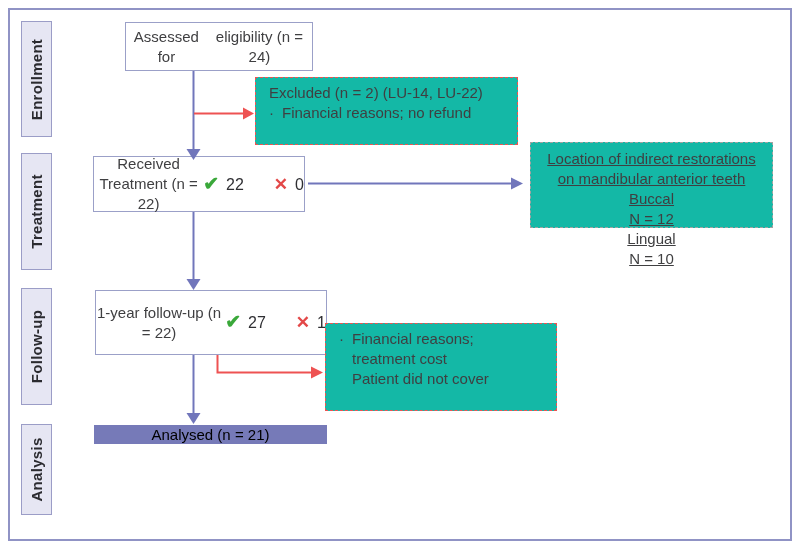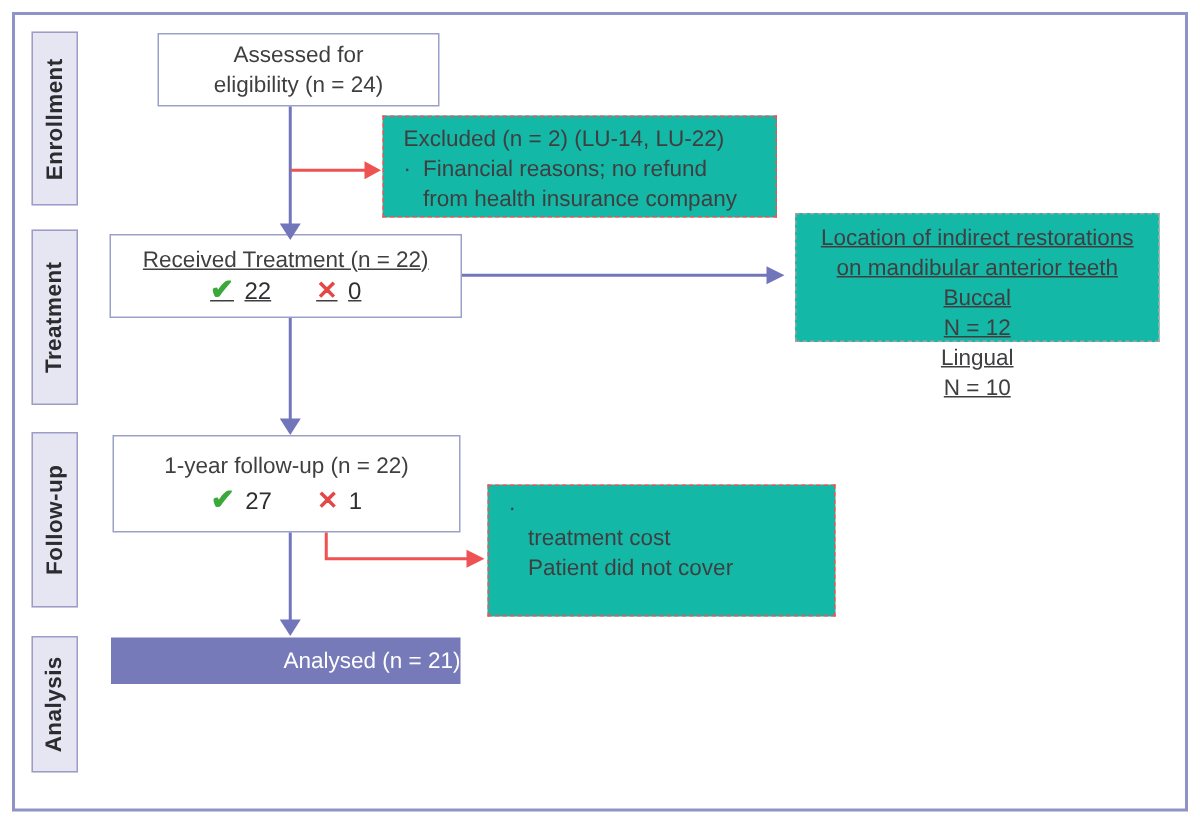--- a/index.html
+++ b/index.html
@@ -25,29 +25,29 @@
   }
   #label-enrollment { top:21px;  height:116px; }
   #label-treatment  { top:153px; height:117px; }
   #label-followup   { top:288px; height:117px; }
   #label-analysis   { top:424px; height:91px;  }
 
   
   .flow-box {
     position:absolute; background:#ffffff;
     border:1px solid var(--box-border,#9ba0c8); box-sizing:border-box;
-    display:flex; flex-direction:column; align-items:center; justify-content:center;
-    text-align:center; line-height:20px;
+    display:flex; flex-direction:row; align-items:center; justify-content:center;
+    text-align:center; line-height:20px;margin-left:20px;
   }
   #box-assessed { left:105px; top:22px;  width:188px; height:49px; }
-  #box-received { left:73px;  top:156px; width:235px; height:56px;text-decoration:underline; }
+  #box-received { left:73px;  top:156px; width:212px; height:56px; }
   #box-followup { left:75px;  top:290px; width:232px; height:65px; gap:3px;align-items:center; }
   #box-analysed {
-    left:74px; top:425px; width:233px; height:31px;
-    background:var(--analysed-fill,#767ab8); border:none; color:#ffffff;align-items:flex-end;
+    left:74px; top:425px; width:233px; height:19px;
+    background:var(--analysed-fill,#767ab8); border:none; color:#000000;
   }
   .check-row { display:flex; align-items:baseline; font-size:16px; color:#2f2f33; }
   .check-icon { color:var(--check-green,#3aa83a); font-size:19px; font-weight:bold; margin-right:7px; }
   .cross-icon { color:var(--cross-red,#e34848); font-size:17px; font-weight:bold; margin-left:30px; margin-right:7px; }
 
   
   .dashed-box {
     position:absolute; background:#14b8a6; box-sizing:border-box;
     border:1.5px dashed var(--accent-red,#ee5252);
     padding:5px 8px 5px 13px; line-height:20px; text-align:left;
@@ -119,26 +119,26 @@
   <div class="flow-box" id="box-analysed">
     <div>Analysed (n = 21)</div>
   </div>
 
   <div class="dashed-box" id="box-excluded1">
     <div>Excluded (n = 2) (LU-14, LU-22)</div>
     <div class="bullet-row">
       <span class="bullet-dot">·</span>
       <span>Financial reasons; no refund</span>
     </div>
-    <div class="bullet-cont">from health insurance company</div>
   </div>
 
   <div class="dashed-box" id="box-excluded2">
     <div class="bullet-row">
       <span class="bullet-dot">·</span>
+      <span>Financial reasons;</span>
     </div>
     <div class="bullet-cont">treatment cost</div>
     <div class="bullet-cont">Patient did not cover</div>
   </div>
 
   <div class="dashed-box" id="box-location">
     <div>Location of indirect restorations</div>
     <div>on mandibular anterior teeth</div>
     <div class="loc-cols">
       <div class="loc-col">

